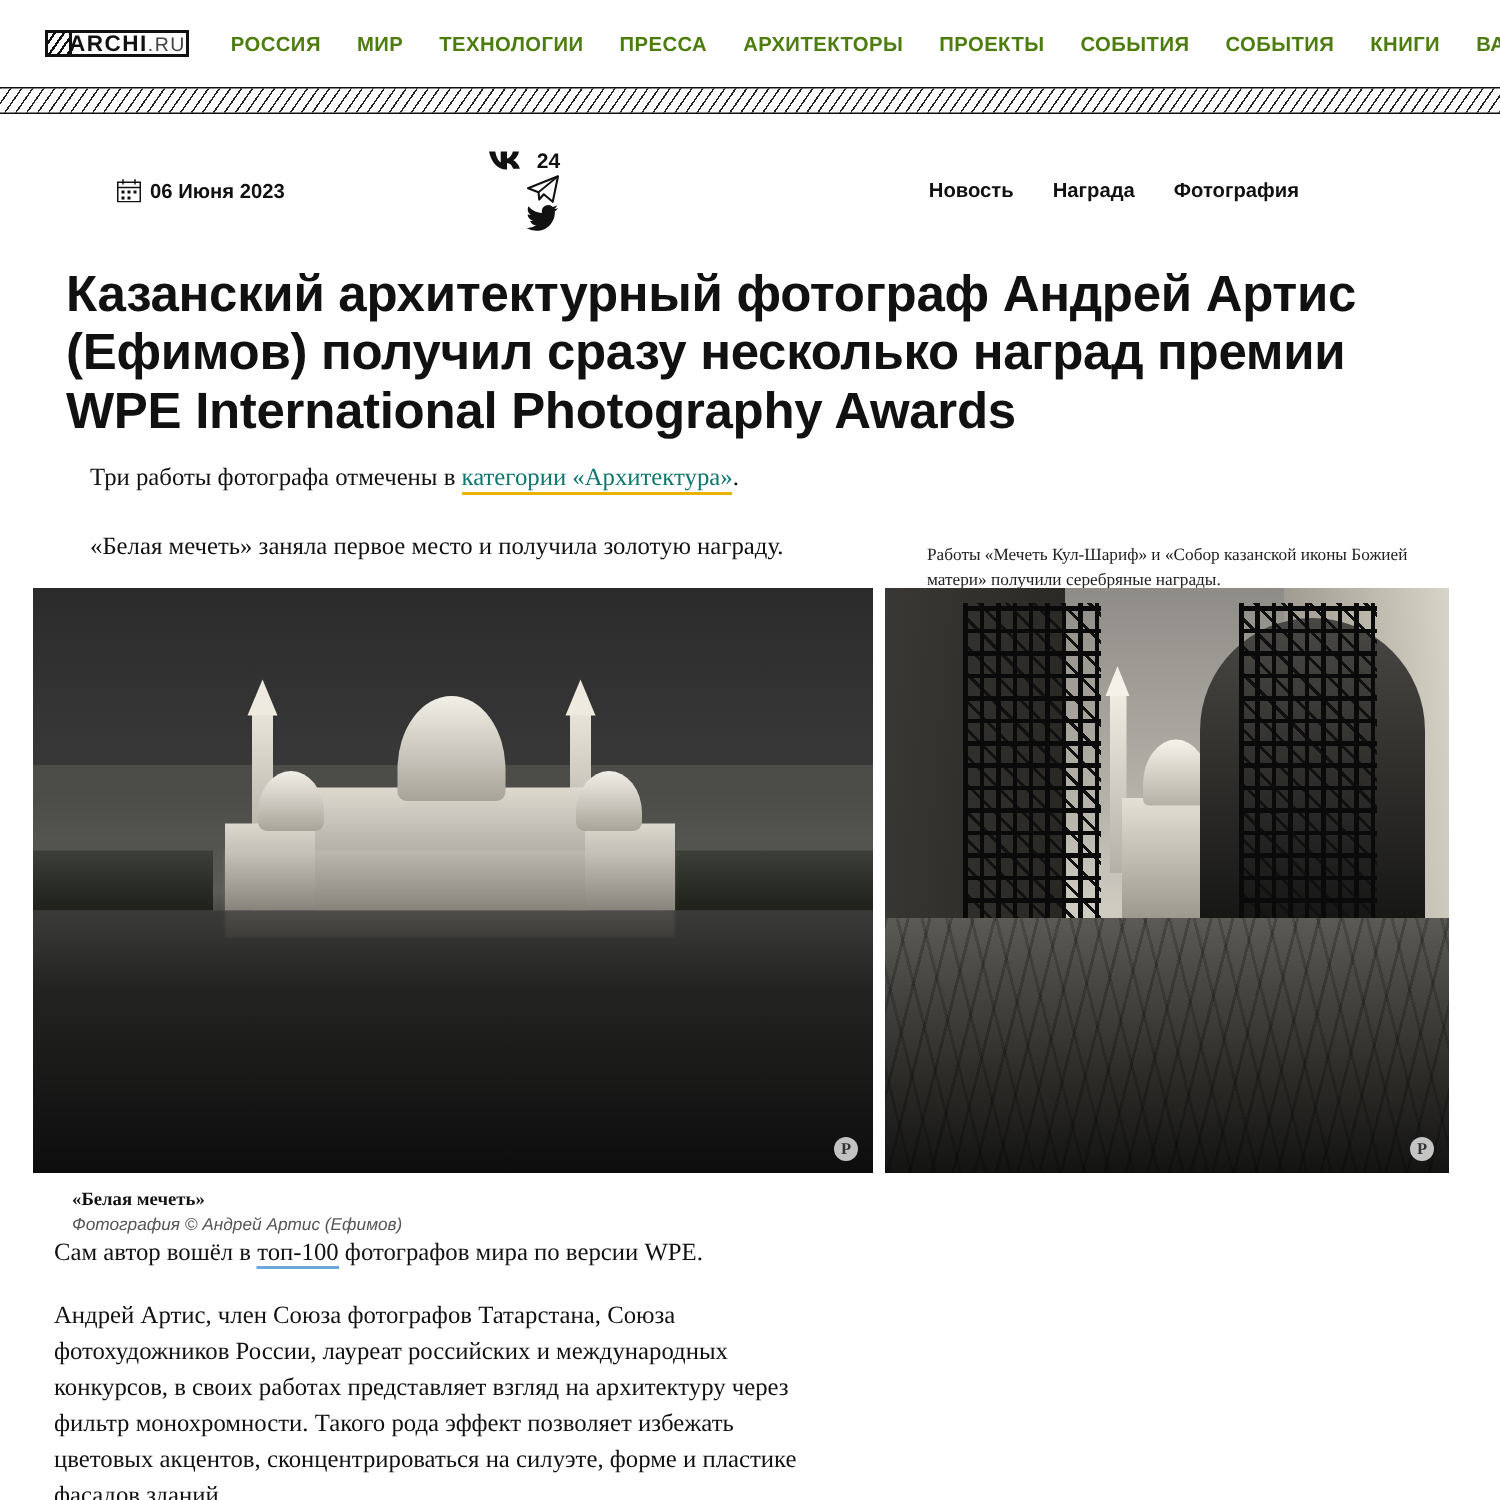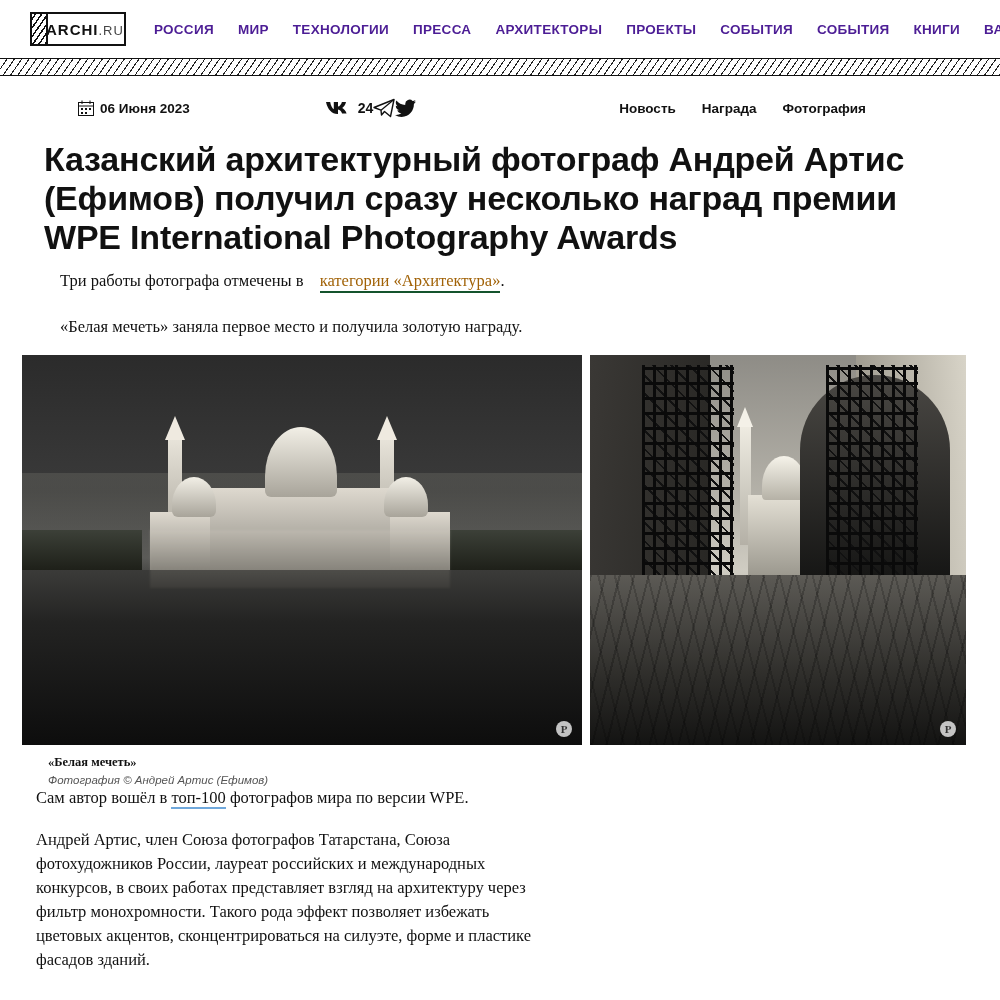--- a/index.html
+++ b/index.html
@@ -18,21 +18,21 @@
     display: flex;
     align-items: center;
     height: 58px;
     padding: 0 0 0 30px;
   }
   .logo {
     display: flex;
     align-items: center;
     justify-content: center;
     width: 108px;
-    height: 34px;
+    height: 18px;
     border: 2px solid #111;
     position: relative;
     margin-right: 28px;
     background: #fff;
   }
   .logo .logo-stripes {
     position: absolute;
     left: 0; top: 0; bottom: 0;
     width: 16px;
     background: repeating-linear-gradient(
@@ -53,21 +53,21 @@
   }
   .nav {
     display: flex;
     align-items: center;
     gap: 24px;
     font-size: 13.5px;
     font-weight: bold;
     letter-spacing: .3px;
   }
   .nav a {
-    color: #4c1d95;
+    color: #4d7c0f;
     text-decoration: none;
     white-space: nowrap;
   }
 
   .hatch-bar {
     height: 18px;
     border-top: 1px solid #111;
     border-bottom: 1px solid #111;
     background: repeating-linear-gradient(
       -55deg, #222 0 1px, #fff 1px 6px
@@ -78,22 +78,23 @@
   .meta-row {
     display: flex;
     align-items: center;
     padding: 22px 30px 0 78px;
     font-size: 13.5px;
   }
   .date-block { display: flex; align-items: flex-end; gap: 6px; font-weight: bold; }
   .cal-icon { width: 16px; height: 16px; display:block; }
   .share-block {
     display: flex;
-    align-items: center;
+    align-items: flex-end;
     margin-left: 135px;
+    flex-direction: column;
   }
   .share-item { display: flex; align-items: center; gap: 7px; }
   .share-count { font-weight: bold; font-size: 14px; }
   .tags-block {
     display: flex;
     gap: 26px;
     margin-left: auto;
     margin-right: 104px;
     font-size: 13.5px;
     font-weight: bold;
@@ -109,25 +110,24 @@
     letter-spacing: -0.2px;
   }
 
   .lede {
     margin: 14px 0 0 60px;
     font-family: "Liberation Serif", serif;
     font-size: 16.5px;
     color: #111;
   }
   .lede a {
-    color: #a16207;
+    color: #0f766e;
     text-decoration: none;
-    border-bottom: 2px solid #14532d;
+    border-bottom: 2px solid #eab308;
     padding-bottom: 1px;
-    margin-left: 12px;
   }
   .lede2 {
     margin: 26px 0 0 60px;
     font-family: "Liberation Serif", serif;
     font-size: 16.5px;
     width: 520px;
   }
 
   .side-caption {
     position: absolute;

